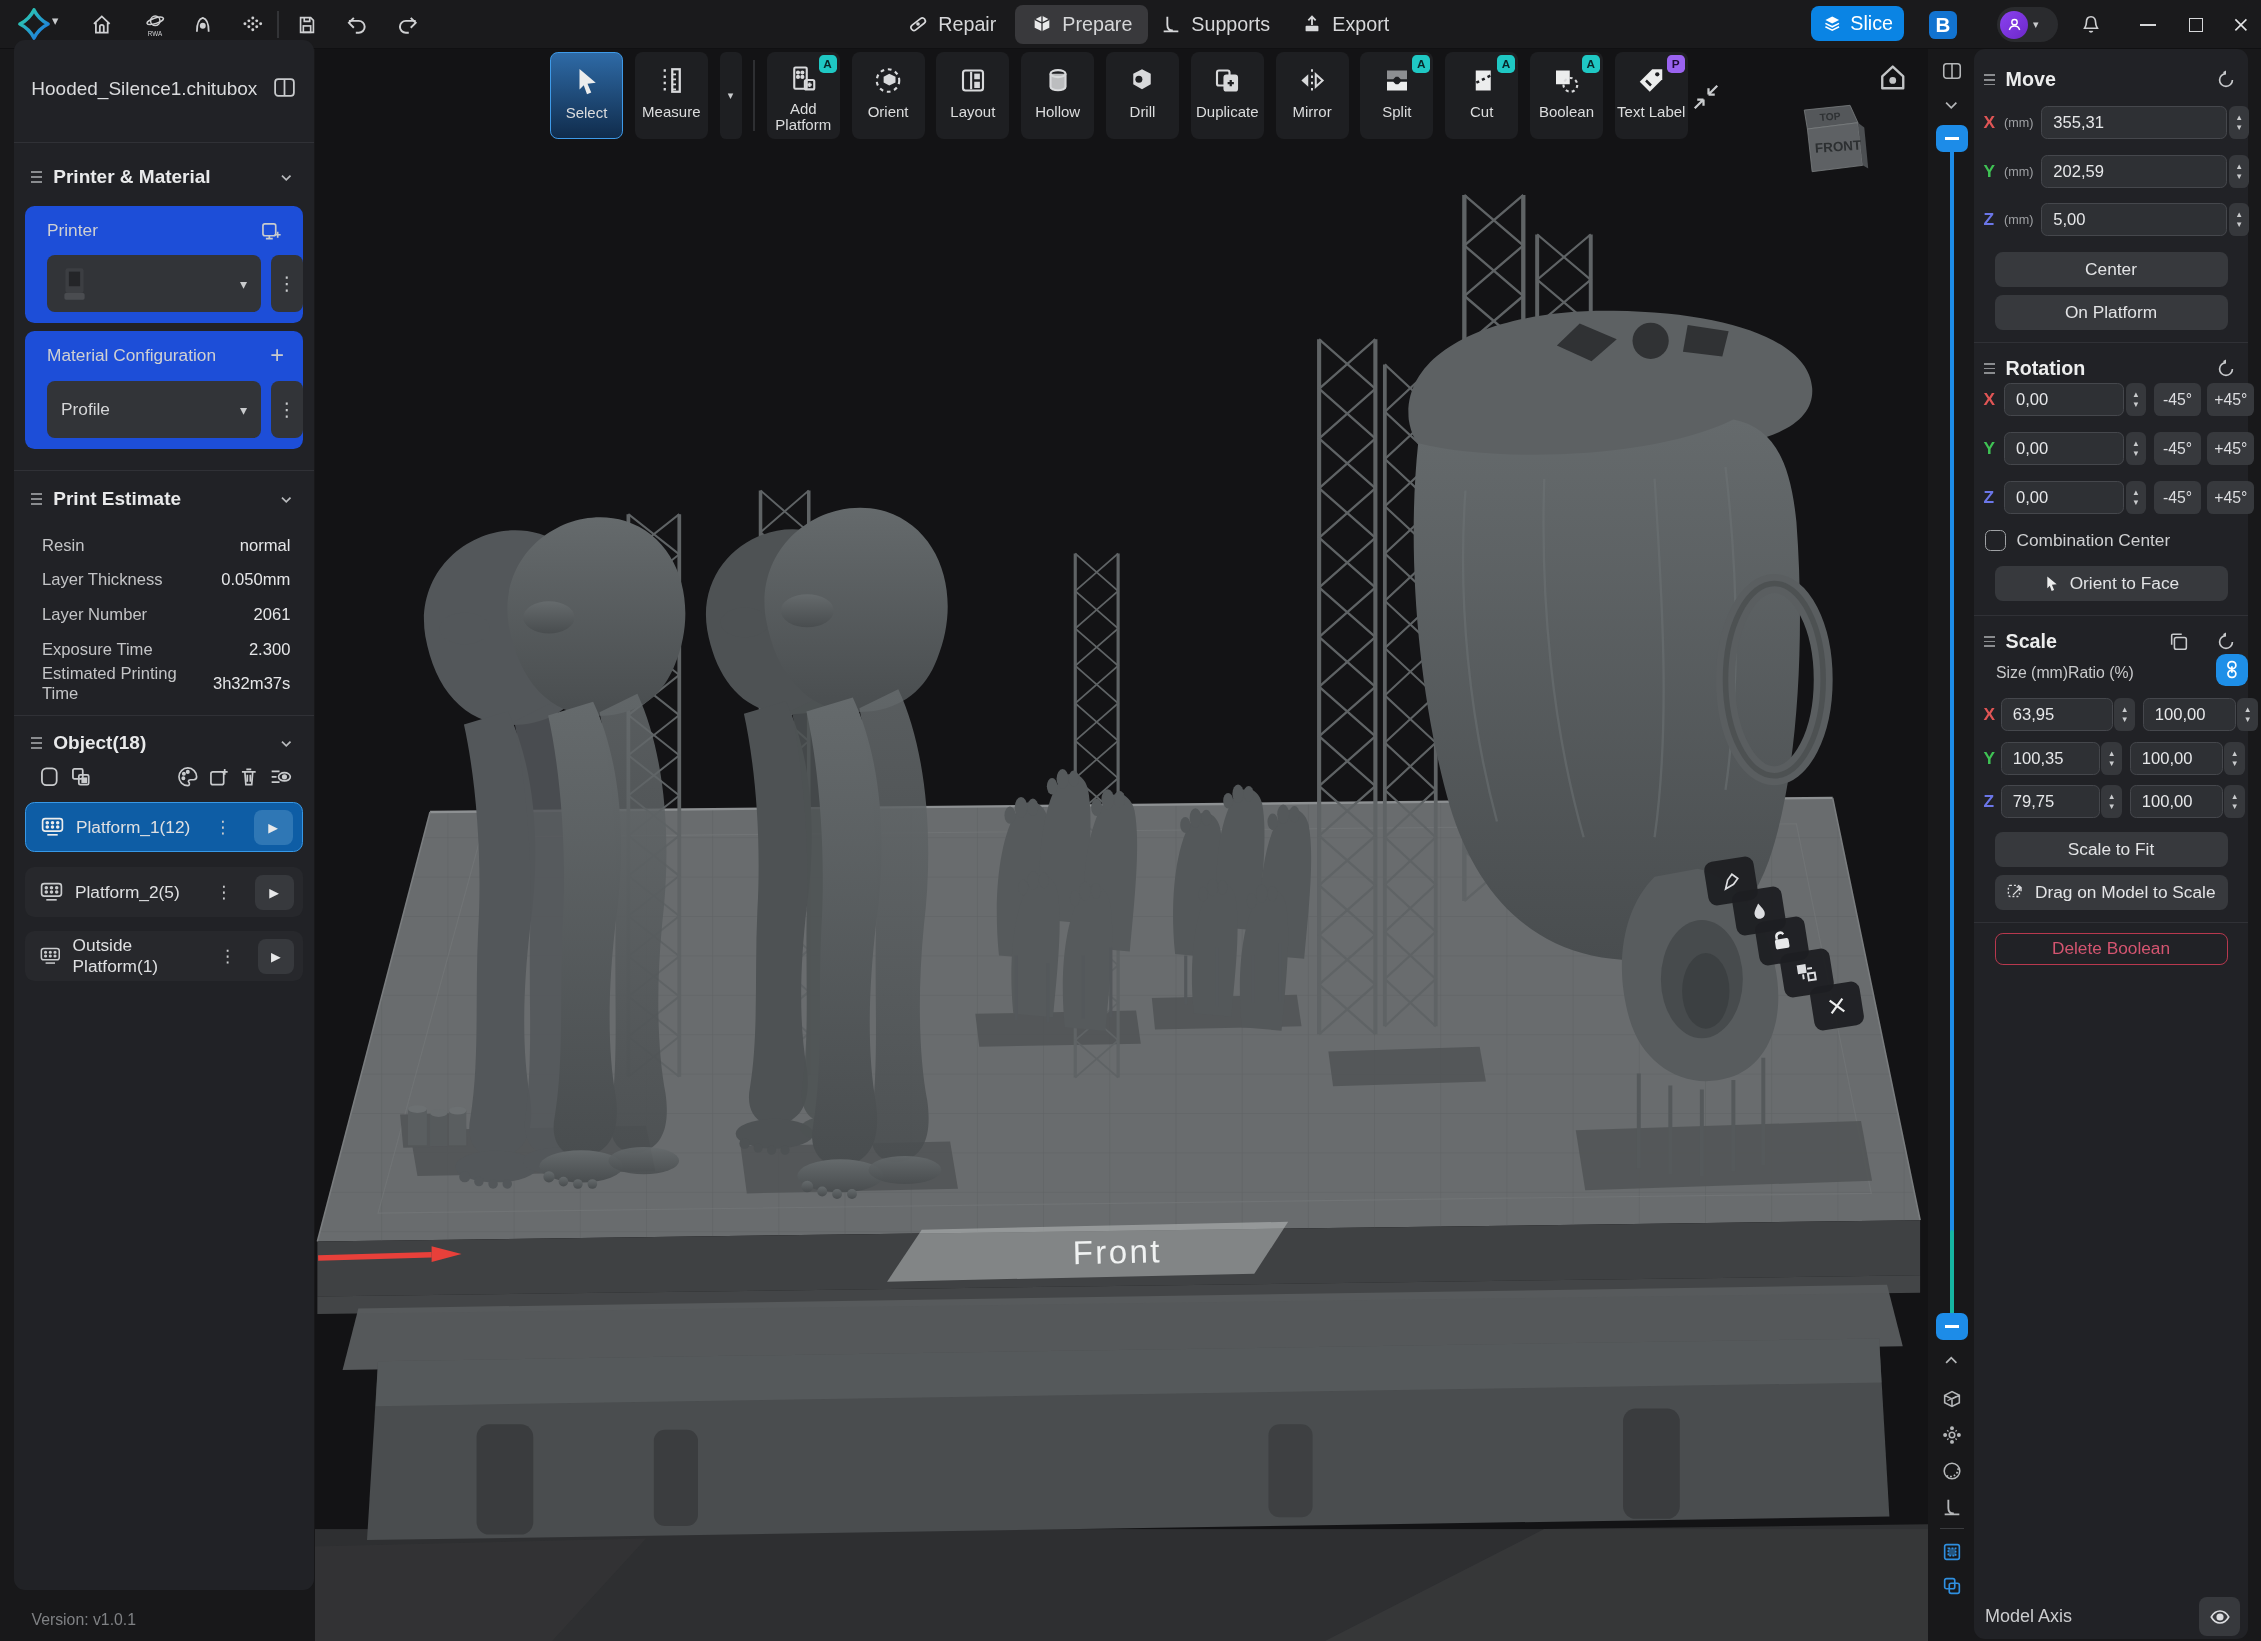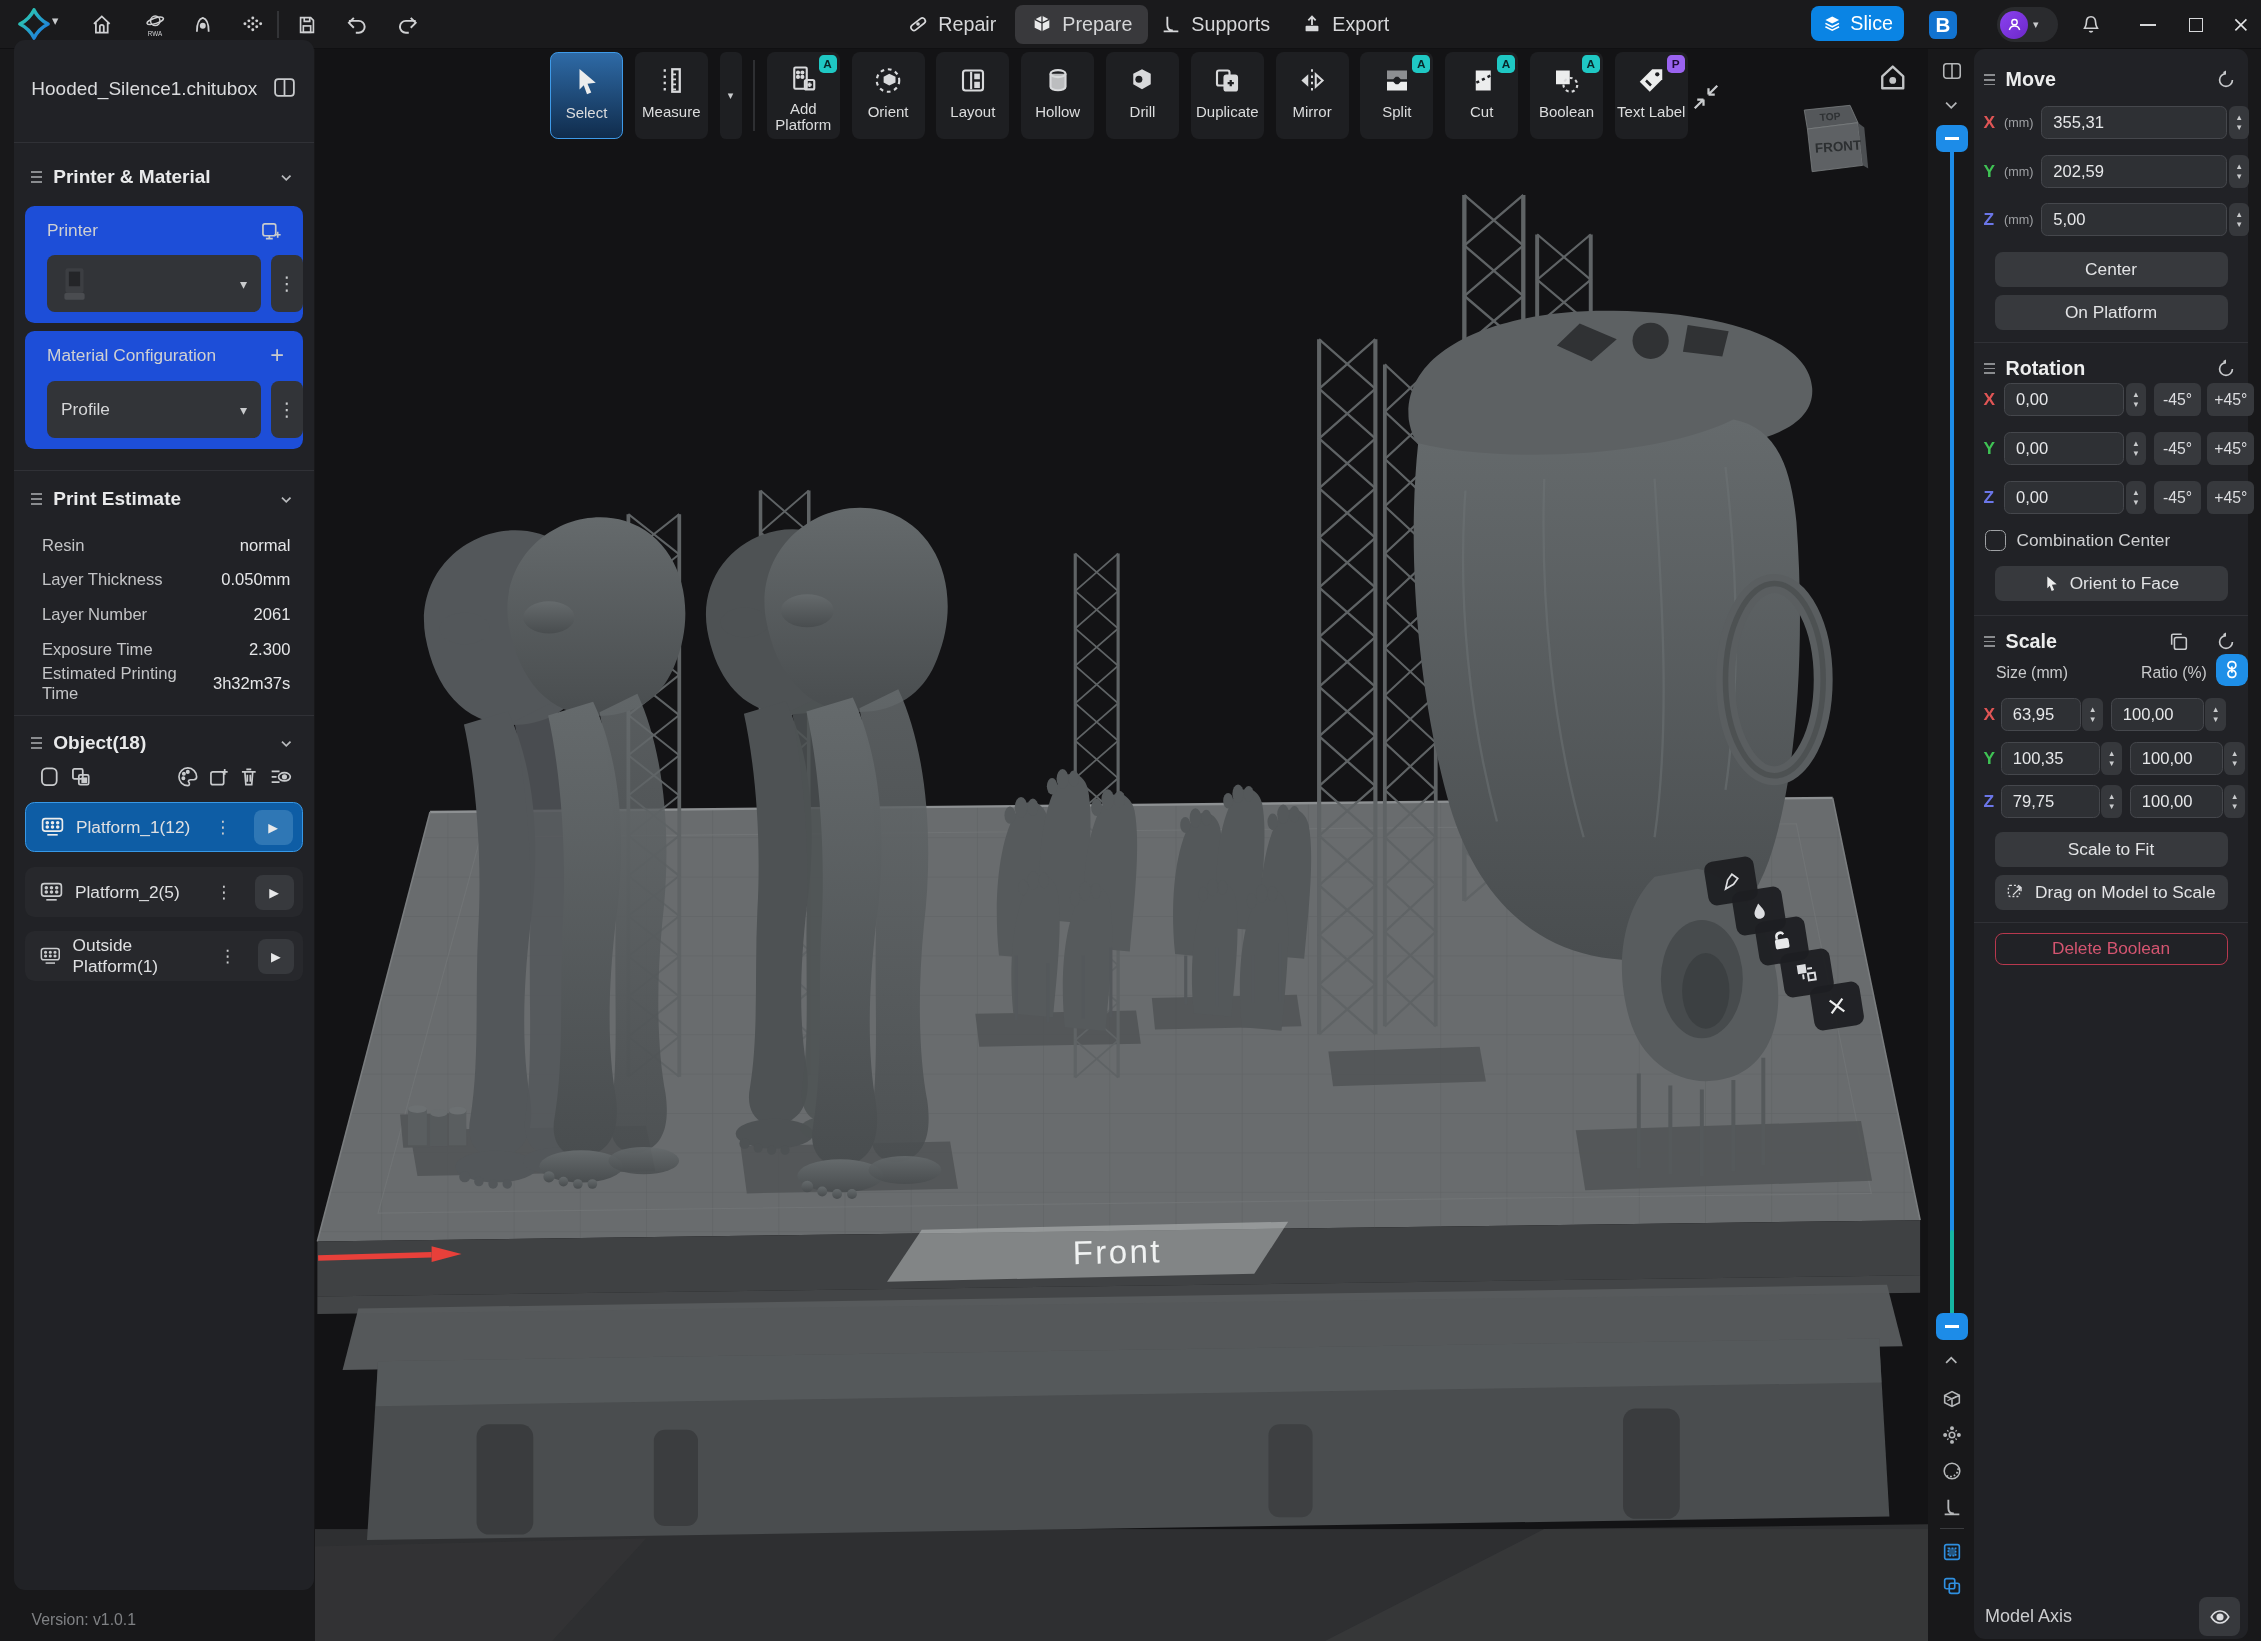--- a/index.html
+++ b/index.html
@@ -911,32 +911,32 @@
         <rect x="7" y="7" width="13" height="13" rx="2"></rect>
         <path d="M4 15 V5 A1.5 1.5 0 0 1 5.5 3.5 H15"></path>
       </svg>
     <svg width="22" height="22" viewBox="0 0 24 24" fill="none" stroke="#c9cbcd" stroke-width="1.8">
         <path d="M19 12 A7 7 0 1 1 12 5"></path>
         <path d="M12 1.5 L12 5.5 L8.5 3.5 Z" fill="#c9cbcd" stroke="none"></path>
       </svg>
   </div>
   <div class="prow" style="left:22px; top:615px; width:229px;">
     <span class="col-h">Size (mm)</span>
-    <span class="col-h" style="margin-left:73px;">Ratio (%)</span>
+    <span class="col-h" style="">Ratio (%)</span>
   </div>
   <div id="link-btn" style="top:605px;">
     <svg width="15.8" height="19" viewBox="0 0 20 24" fill="none" stroke="#fff" stroke-width="2.2">
         <rect x="5" y="2" width="10" height="9" rx="4.5"></rect>
         <rect x="5" y="13" width="10" height="9" rx="4.5"></rect>
         <path d="M10 8 V16"></path>
       </svg>
   </div>
   <div class="prow" style="left:9.5px; top:649px;">
     <span class="axis-l" style="color:#e05555;">X</span>
-    <div class="num" style="width:80px;">
+    <div class="num" style="width:112px;">
         <span>63,95</span>
       </div>
     <div class="spin">
         <span>▲</span>
         <span>▼</span>
       </div>
     <div class="num" style="width:93px; margin-left:7.9px;">
         <span>100,00</span>
       </div>
     <div class="spin">

